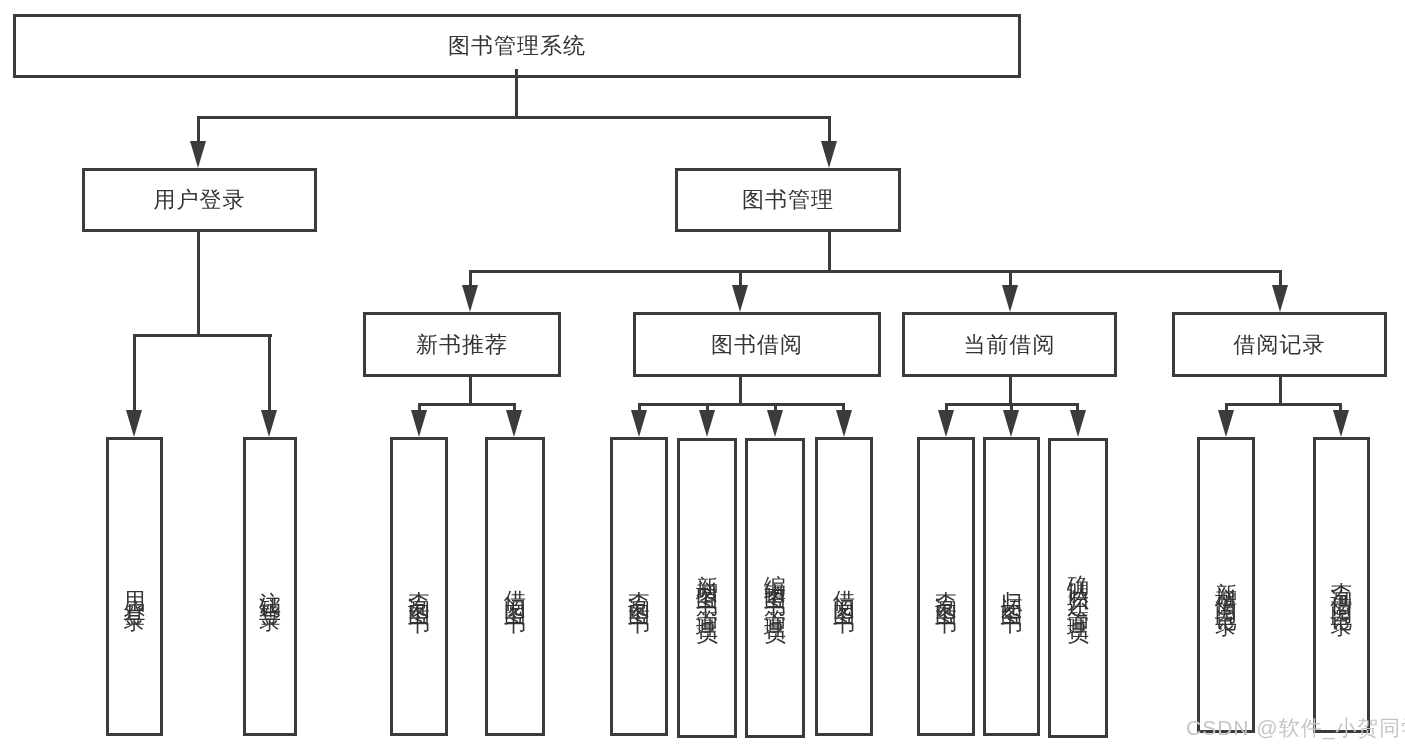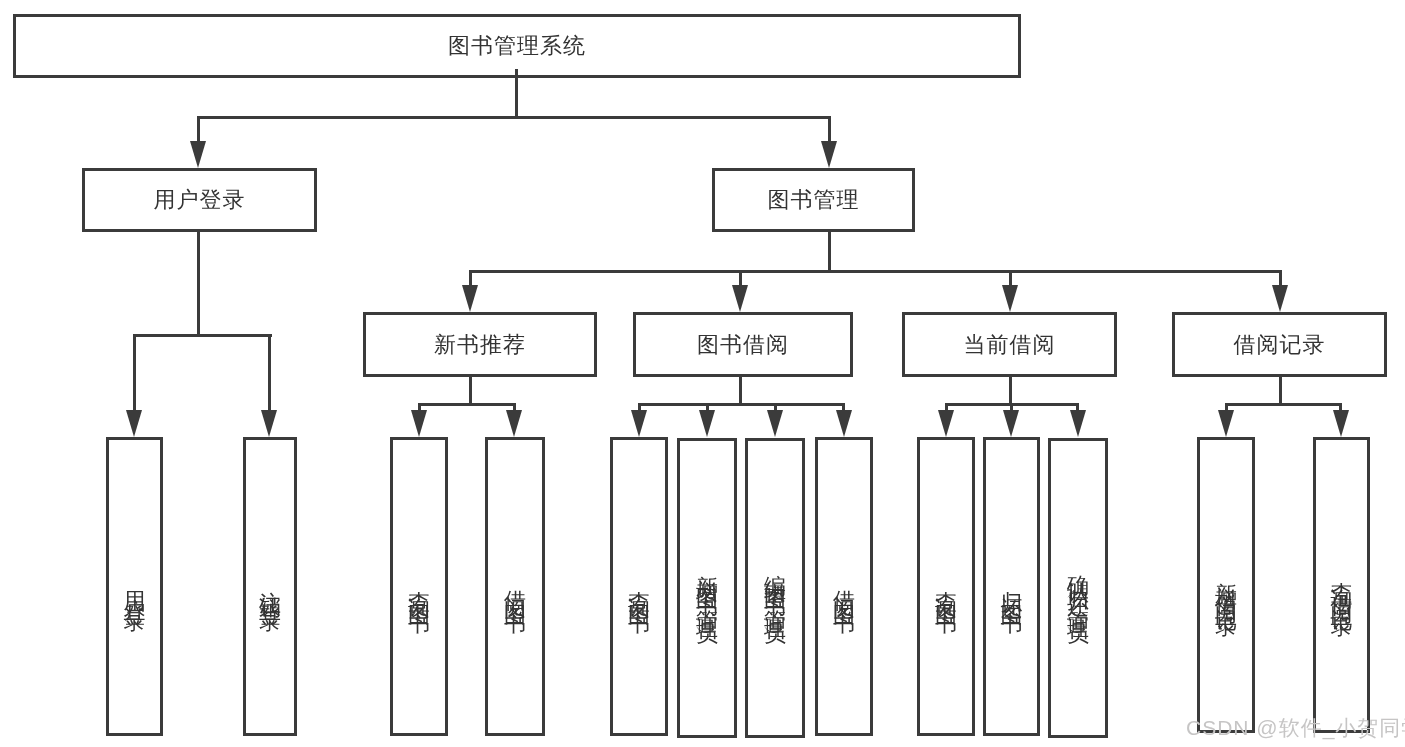--- a/index.html
+++ b/index.html
@@ -52,42 +52,42 @@
   <div class="box" style="left:13px;top:14px;width:1008px;height:64px">图书管理系统</div>
 
   <div class="v" style="left:515px;top:69px;width:3px;height:49px"></div>
   <div class="h" style="left:197px;top:116px;width:634px;height:3px"></div>
   <div class="v" style="left:197px;top:118px;width:3px;height:25px"></div>
   <div class="v" style="left:828px;top:118px;width:3px;height:25px"></div>
   <div class="arrow" style="left:190px;top:141px"></div>
   <div class="arrow" style="left:821px;top:141px"></div>
 
   <div class="box" style="left:82px;top:168px;width:235px;height:64px">用户登录</div>
-  <div class="box" style="left:712px;top:168px;width:203px;height:64px">图书管理</div>
+  <div class="box" style="left:675px;top:168px;width:226px;height:64px">图书管理</div>
 
   <div class="v" style="left:197px;top:232px;width:3px;height:104px"></div>
   <div class="h" style="left:133px;top:334px;width:139px;height:3px"></div>
   <div class="v" style="left:133px;top:336px;width:3px;height:74px"></div>
   <div class="v" style="left:268px;top:336px;width:3px;height:74px"></div>
   <div class="arrow" style="left:126px;top:410px"></div>
   <div class="arrow" style="left:261px;top:410px"></div>
 
   <div class="v" style="left:828px;top:232px;width:3px;height:40px"></div>
   <div class="h" style="left:469px;top:270px;width:813px;height:3px"></div>
   <div class="v" style="left:469px;top:272px;width:3px;height:14px"></div>
   <div class="v" style="left:739px;top:272px;width:3px;height:14px"></div>
   <div class="v" style="left:1009px;top:272px;width:3px;height:14px"></div>
   <div class="v" style="left:1279px;top:272px;width:3px;height:14px"></div>
   <div class="arrow" style="left:462px;top:285px"></div>
   <div class="arrow" style="left:732px;top:285px"></div>
   <div class="arrow" style="left:1002px;top:285px"></div>
   <div class="arrow" style="left:1272px;top:285px"></div>
 
-  <div class="box" style="left:363px;top:312px;width:234px;height:65px">新书推荐</div>
-  <div class="box" style="left:633px;top:312px;width:220px;height:65px">图书借阅</div>
+  <div class="box" style="left:363px;top:312px;width:198px;height:65px">新书推荐</div>
+  <div class="box" style="left:633px;top:312px;width:248px;height:65px">图书借阅</div>
   <div class="box" style="left:1172px;top:312px;width:215px;height:65px">借阅记录</div>
   <div class="box" style="left:902px;top:312px;width:215px;height:65px">当前借阅</div>
 
   <div class="v" style="left:469px;top:377px;width:3px;height:28px"></div>
   <div class="h" style="left:418px;top:403px;width:98px;height:3px"></div>
   <div class="v" style="left:418px;top:405px;width:3px;height:6px"></div>
   <div class="v" style="left:513px;top:405px;width:3px;height:6px"></div>
   <div class="arrow" style="left:411px;top:410px"></div>
   <div class="arrow" style="left:506px;top:410px"></div>
 

